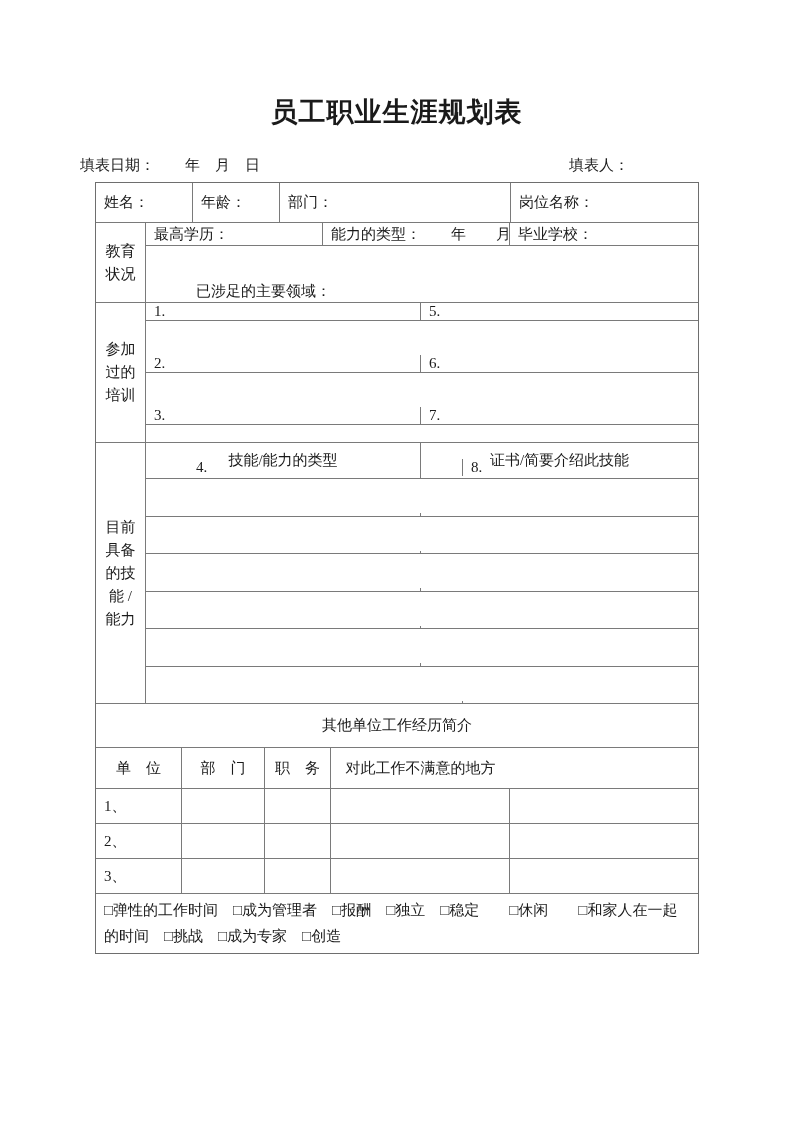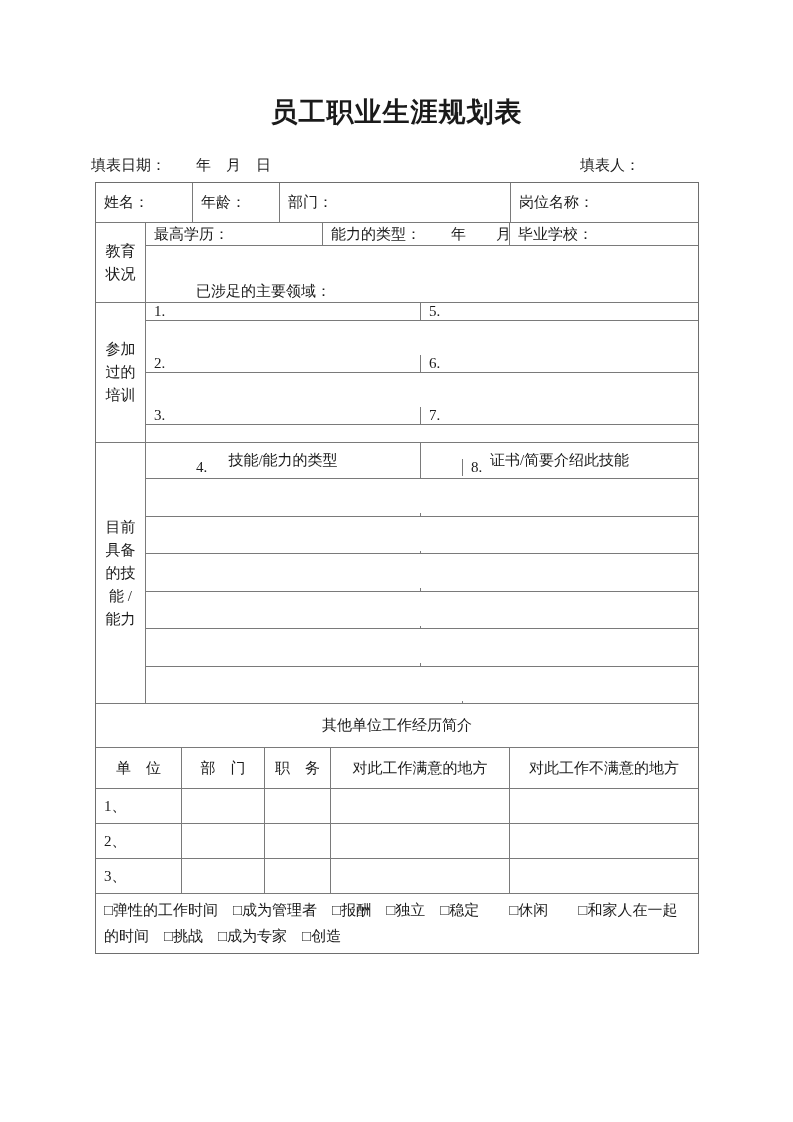--- a/index.html
+++ b/index.html
@@ -14,21 +14,21 @@
     font-size:15px;
   }
   .doc-title {
     position:absolute; top:94px; left:0; width:100%;
     text-align:center;
     font-family:"Liberation Sans","DejaVu Sans",sans-serif;
     font-size:27px; font-weight:bold; letter-spacing:1px;
     white-space:pre;
   }
   .meta-line {
-    position:absolute; top:156px; left:91px; width:604px;
+    position:absolute; top:156px; left:80px; width:604px;
     display:flex; justify-content:space-between; align-items:flex-end;
     font-size:15px; white-space:pre;
   }
   .meta-line .filler { padding-right:55px; }
 
   .tbl {
     position:absolute; top:182px; left:95px; width:604px;
     border:1px solid #6e6e6e;
     background:#fff;
   }
@@ -170,21 +170,20 @@
         </div>
       </div>
     </div>
 
     <div class="row row-e">其他单位工作经历简介</div>
 
     <div class="row grid grid-f f-head">
       <div class="cell center">单　位</div>
       <div class="cell center">部　门</div>
       <div class="cell center">职　务</div>
-      <div class="cell center">对此工作满意的地方</div>
       <div class="cell center">对此工作不满意的地方</div>
     </div>
 
     <div class="row grid grid-f f-row">
       <div class="cell">1、</div>
       <div class="cell"></div>
       <div class="cell"></div>
       <div class="cell"></div>
       <div class="cell"></div>
     </div>

